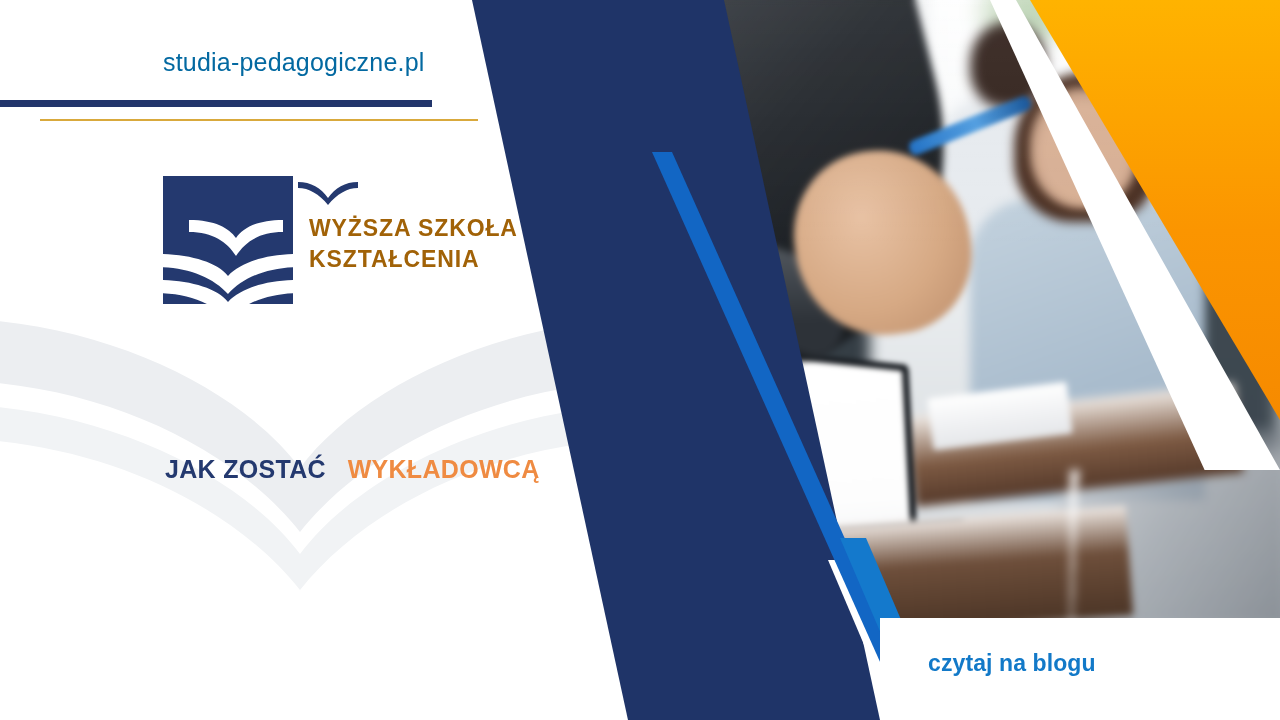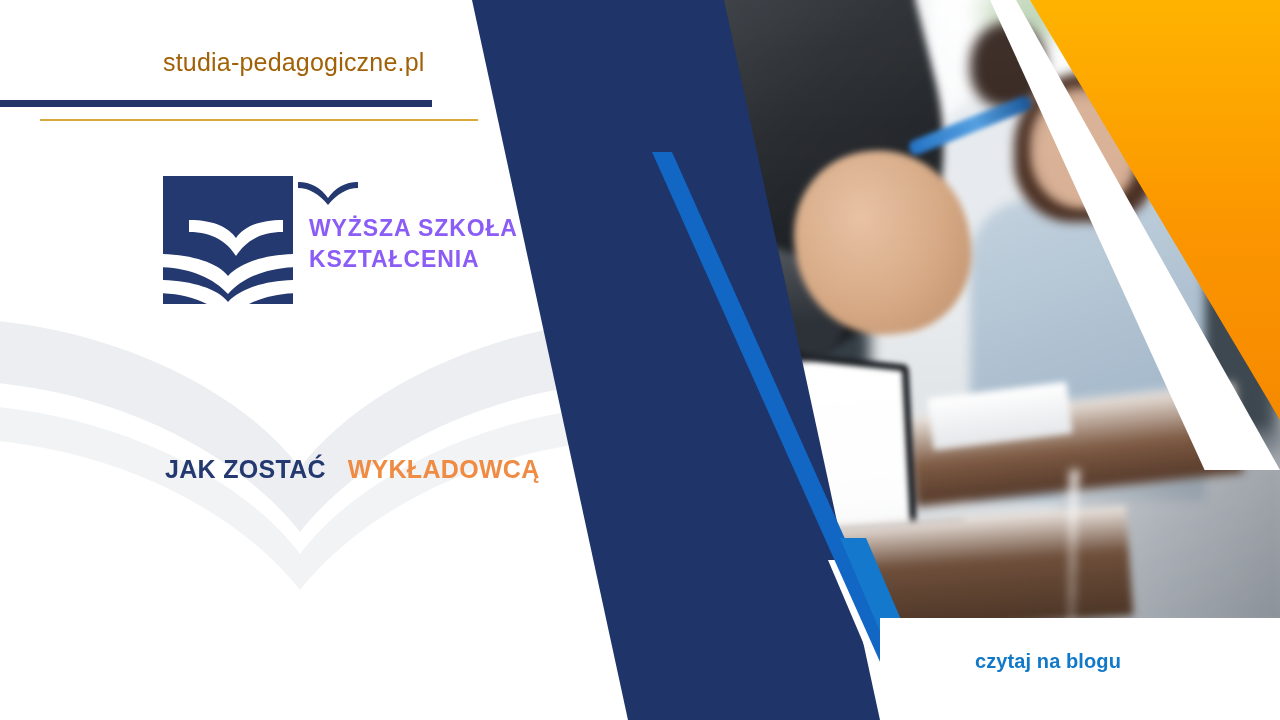--- a/index.html
+++ b/index.html
@@ -180,50 +180,50 @@
     background:#ffffff;
     clip-path:polygon(828px 560px, 846px 560px, 914px 720px, 896px 720px);
   }
 
   
   .bottom-plate{
     position:absolute; left:880px; top:618px; width:400px; height:102px;
     background:#ffffff;
   }
   .cta{
-    position:absolute; left:975px; top:650px;
-    font-size:20px; font-weight:bold; letter-spacing:.1px;
+    position:absolute; left:928px; top:650px;
+    font-size:23px; font-weight:bold; letter-spacing:.1px;
     color:#1279C8;
     white-space:nowrap;
   }
 
   
   .site-url{
     position:absolute; left:163px; top:48px;
-    font-size:25px; color:#a16207; letter-spacing:.2px;
+    font-size:25px; color:#0369a1; letter-spacing:.2px;
     white-space:nowrap;
   }
   .rule-navy{
     position:absolute; left:0; top:100px; width:432px; height:7px;
     background:#22356B;
   }
   .rule-gold{
     position:absolute; left:40px; top:119px; width:438px; height:2px;
     background:#D9A93C;
   }
 
   
   .logo{
     position:absolute; left:163px; top:176px; width:420px; height:130px;
   }
   .logo-mark{ position:absolute; left:0; top:0; width:130px; height:128px; }
   .logo-chev{ position:absolute; left:134px; top:3px; width:62px; height:26px; }
   .logo-text{
     position:absolute; left:146px; top:37px;
-    color:#8b5cf6; font-size:23px; font-weight:bold;
+    color:#a16207; font-size:23px; font-weight:bold;
     line-height:31px; letter-spacing:.9px; white-space:nowrap;
   }
 
   
   .headline{
     position:absolute; left:165px; top:447px;
     font-size:25px; font-weight:bold; line-height:44px;
     letter-spacing:.3px; white-space:nowrap;
   }
   .hl-navy{ color:#24396F; }

